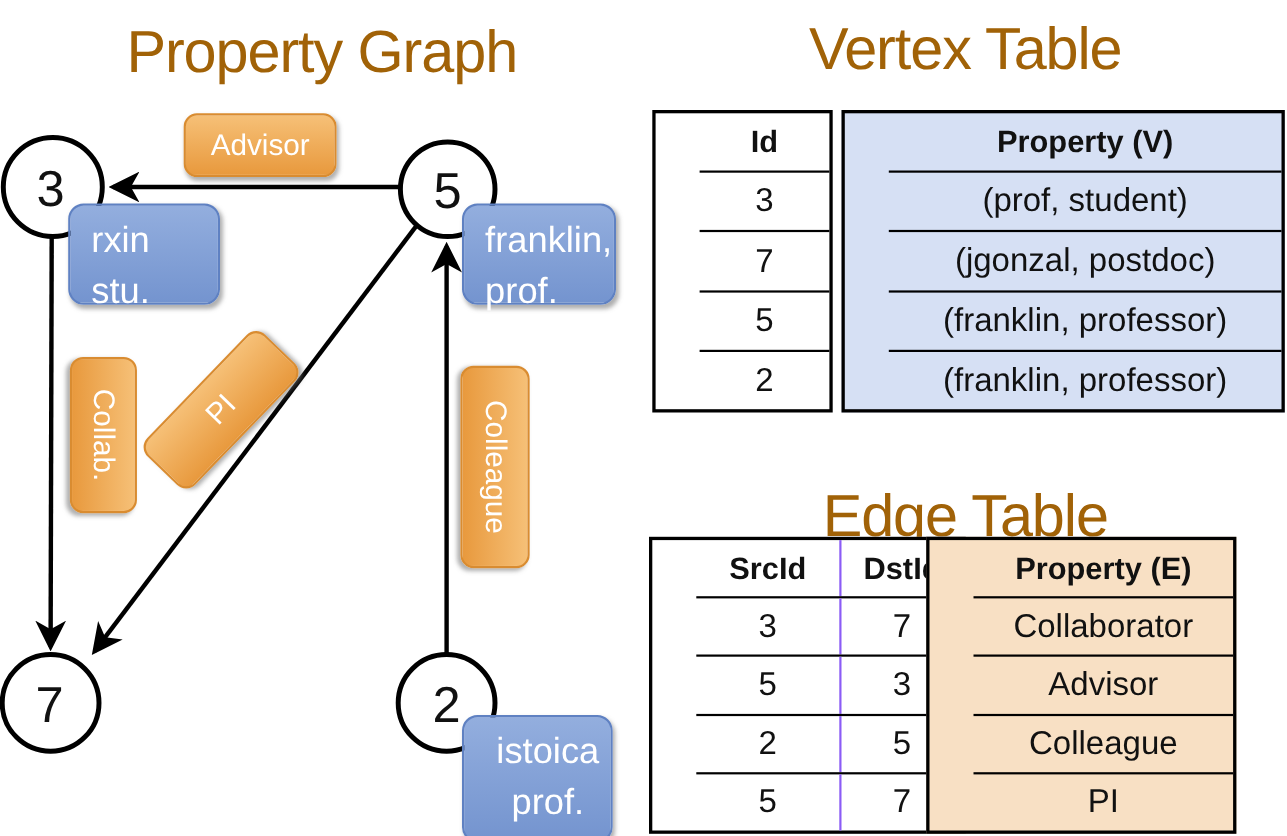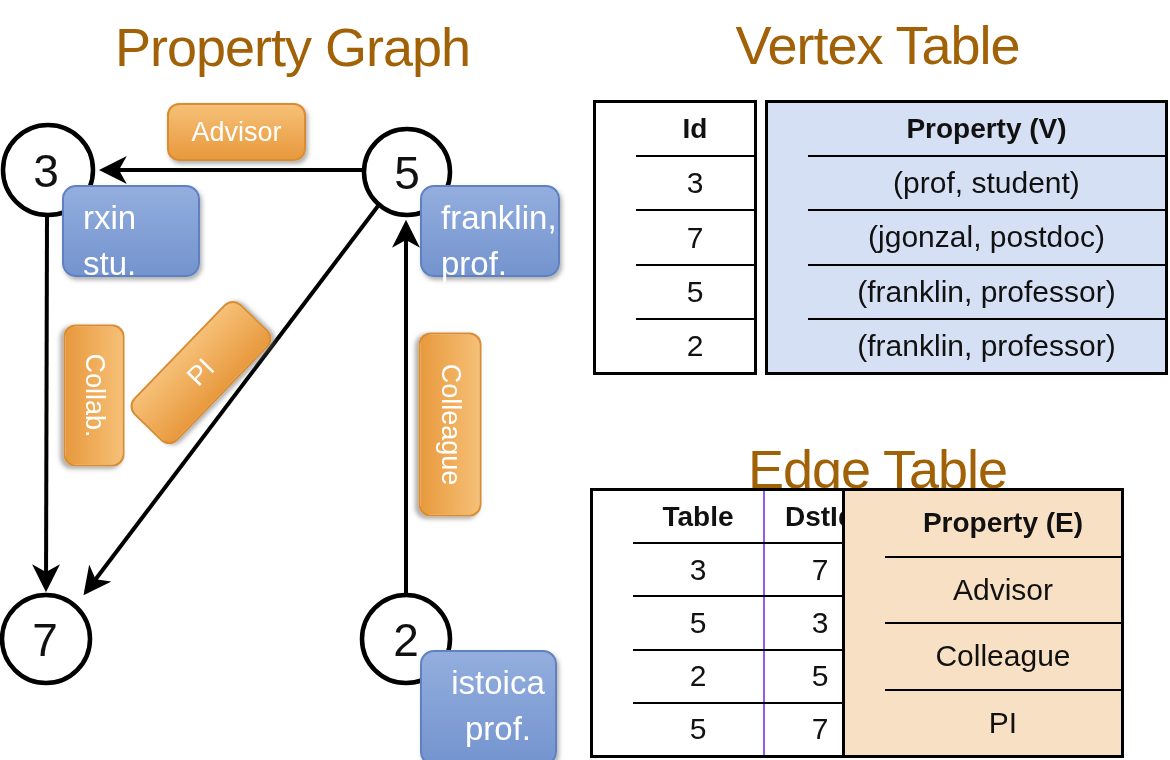--- a/index.html
+++ b/index.html
@@ -152,21 +152,21 @@
     <div class="trow">
         <div class="tcell">(franklin, professor)</div>
       </div>
     <div class="trow">
         <div class="tcell">(franklin, professor)</div>
       </div>
   </div>
 
   <div class="tbl etbl-ids">
     <div class="trow">
-      <div class="tcell hdr src">Table</div>
+      <div class="tcell hdr src">SrcId</div>
       <div class="tcell hdr">DstId</div>
     </div>
     <div class="trow">
       <div class="tcell src">3</div>
       <div class="tcell">7</div>
     </div>
     <div class="trow">
       <div class="tcell src">5</div>
       <div class="tcell">3</div>
     </div>
@@ -177,20 +177,23 @@
     <div class="trow">
       <div class="tcell src">5</div>
       <div class="tcell">7</div>
     </div>
   </div>
   <div class="tbl etbl-prop">
     <div class="trow">
         <div class="tcell hdr">Property (E)</div>
       </div>
     <div class="trow">
+        <div class="tcell">Collaborator</div>
+      </div>
+    <div class="trow">
         <div class="tcell">Advisor</div>
       </div>
     <div class="trow">
         <div class="tcell">Colleague</div>
       </div>
     <div class="trow">
         <div class="tcell">PI</div>
       </div>
   </div>
 

